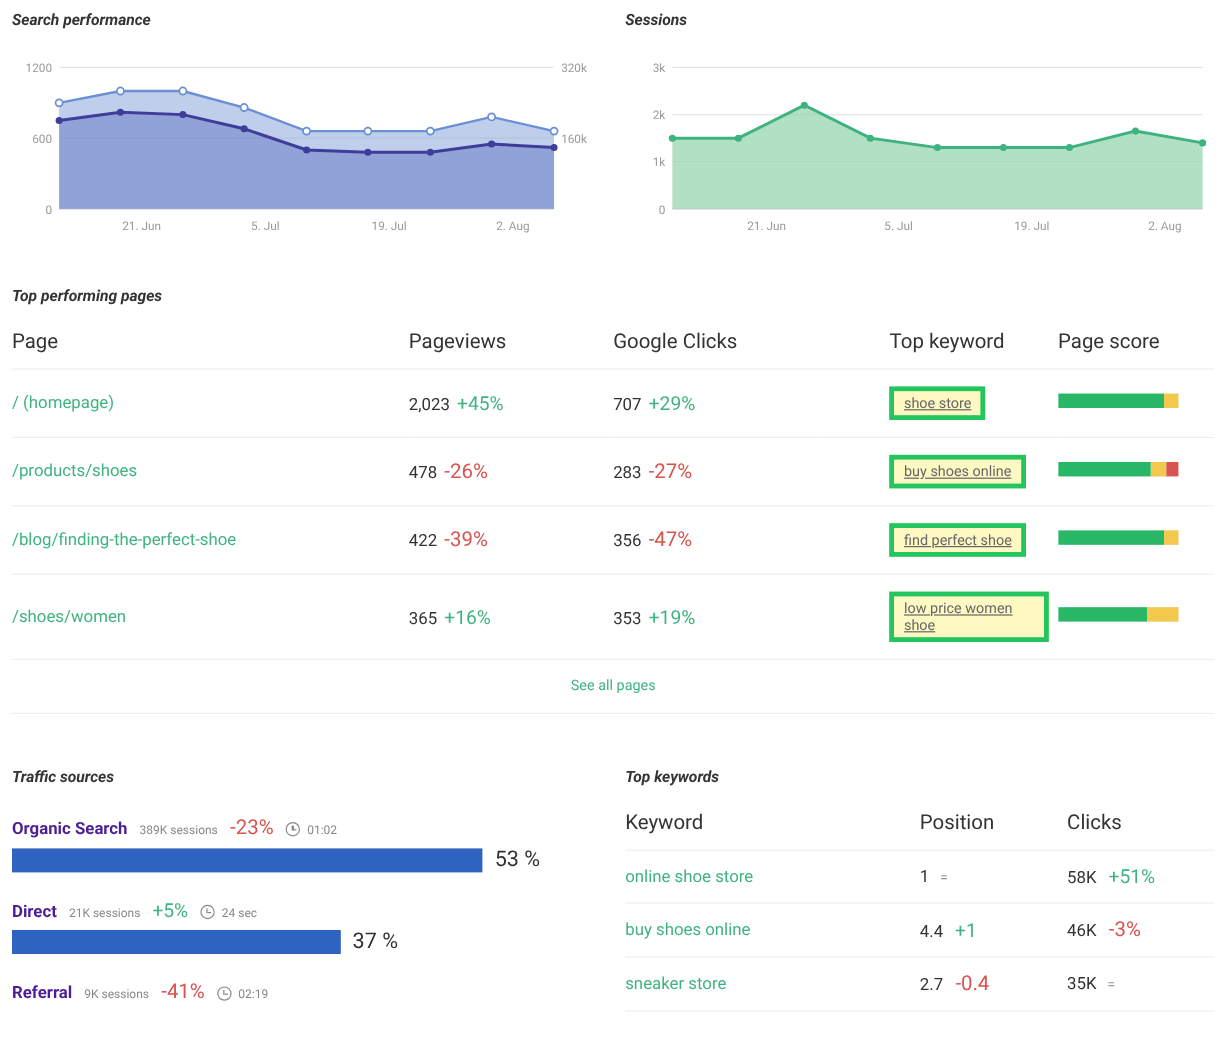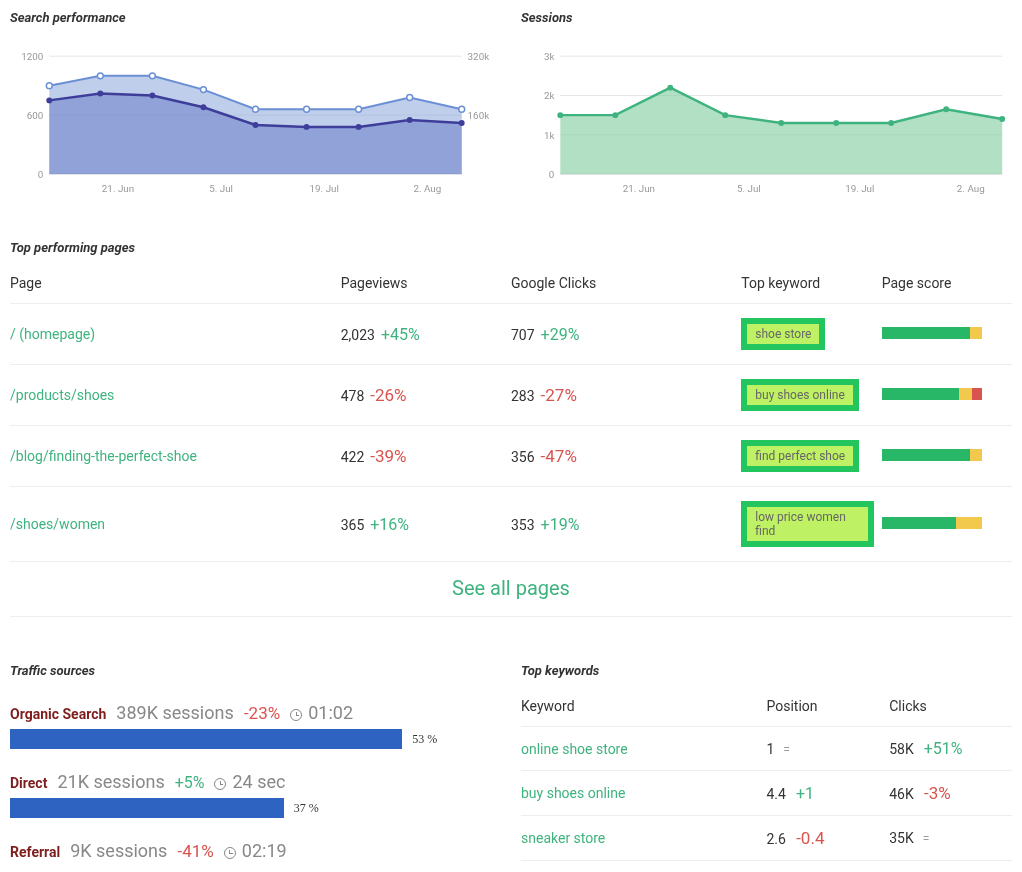--- a/index.html
+++ b/index.html
@@ -8,45 +8,45 @@
 .col { flex: 1; }
 .section-title { font-size: 13px; font-weight: 700; color: #333; margin: 10px 0 10px 0; font-style: italic; }
 .chart-box { position: relative; width: 100%; height: 175px; }
 svg.chart { width: 100%; height: 100%; display: block; }
 .tick-label { font-size: 10px; fill: #999; }
 .grid-line { stroke: #e6e6e6; stroke-width: 1; }
 .axis-line { stroke: #ccc; stroke-width: 1; }
 
 .table-section { margin-top: 30px; }
 table { width: 100%; border-collapse: collapse; }
-th { text-align: left; font-size: 14px; font-weight: 400; color: #333; padding: 10px 8px 12px 0; }
+th { text-align: left; font-size: 17px; font-weight: 400; color: #333; padding: 10px 8px 12px 0; }
 th.r, td.r { text-align: left; }
 td { font-size: 14px; padding: 14px 8px 14px 0; border-top: 1px solid #eee; margin-left: 19px; }
 a.page-link { color: #3fb37f; text-decoration: none; }
 .pct-up { color: #3fb37f; font-size: 16px; margin-left: 6px; }
 .pct-down { color: #d9534f; font-size: 17px; margin-left: 6px; }
 .pct-eq { color: #999; font-size: 12px; margin-left: 6px; }
-.kw-tag { display: inline-block; border: 6px solid #22c55e; font-size: 12px; padding: 3px 8px; color: #666; background: #bef264; }
+.kw-tag { display: inline-block; border: 4px solid #22c55e; font-size: 12px; padding: 3px 8px; color: #666; background: #fef9c3; text-decoration: underline; }
 .score-bar { width: 100px; height: 12px; background: #eee; display: inline-block; position: relative; }
 .score-green { position:absolute; top:0; left:0; height:100%; background:#28b766; }
 .score-yellow { position:absolute; top:0; height:100%; background:#f2c94c; }
 .score-red { position:absolute; top:0; right:0; height:100%; background:#d9534f; }
-.see-all { text-align:center; padding: 14px 0 16px 0; font-size:20px; border-top:1px solid #eee; border-bottom:1px solid #eee; }
+.see-all { text-align:center; padding: 14px 0 16px 0; font-size:12px; border-top:1px solid #eee; border-bottom:1px solid #eee; }
 .see-all a { color:#3fb37f; text-decoration:none; }
 
 .traffic-section { margin-top: 36px; }
 .traffic-row { margin-bottom: 22px; }
-.traffic-label { font-size: 14px; font-weight:700; color:#7f1d1d; }
-.traffic-sub { font-size: 18px; color:#888; margin-left: 10px; }
+.traffic-label { font-size: 14px; font-weight:700; color:#4c1d95; }
+.traffic-sub { font-size: 10px; color:#888; margin-left: 10px; }
 .clock { display:inline-block; width:12px; height:12px; border:1.3px solid #888; border-radius:50%; position:relative; vertical-align:-2px; margin-right:4px; margin-left:10px;}
 .clock::before { content:""; position:absolute; width:1.2px; height:4px; background:#888; top:1.5px; left:4.4px; }
 .clock::after { content:""; position:absolute; width:3px; height:1.2px; background:#888; top:5px; left:5px; }
 .bar-wrap { display:flex; align-items:center; margin-top:6px; }
 .bar { height:20px; background:#2f63c1; }
-.bar-pct { font-size:12px; margin-left:10px; color:#333;font-family:Liberation Serif, serif; }
+.bar-pct { font-size:18px; margin-left:10px; color:#333; }
 
 .kw-table td { padding: 12px 8px 12px 0; }
 .kw-table th { padding: 8px 8px 12px 0; }
 
 .num { color:#333; }
 </style>
 </head>
 <body>
 
 <div class="row">
@@ -170,21 +170,21 @@
           <td><a href="#" class="page-link">/blog/finding-the-perfect-shoe</a></td>
           <td class="r"><span class="num">422</span><span class="pct-down">-39%</span></td>
           <td class="r"><span class="num">356</span><span class="pct-down">-47%</span></td>
           <td style="padding-left:60px"><span class="kw-tag">find perfect shoe</span></td>
           <td><span class="score-bar"><span class="score-green" style="width:88%"></span><span class="score-yellow" style="left:88%;width:12%"></span></span></td>
         </tr>
         <tr>
           <td><a href="#" class="page-link">/shoes/women</a></td>
           <td class="r"><span class="num">365</span><span class="pct-up">+16%</span></td>
           <td class="r"><span class="num">353</span><span class="pct-up">+19%</span></td>
-          <td style="padding-left:60px"><span class="kw-tag">low price women find</span></td>
+          <td style="padding-left:60px"><span class="kw-tag">low price women shoe</span></td>
           <td><span class="score-bar"><span class="score-green" style="width:74%"></span><span class="score-yellow" style="left:74%;width:26%"></span></span></td>
         </tr>
       </tbody>
   </table>
   <div class="see-all"><a href="#">See all pages</a></div>
 </div>
 
 <div class="row traffic-section">
   <div class="col">
     <div class="section-title">Traffic sources</div>
@@ -229,21 +229,21 @@
             <td class="r"><span class="num">1</span><span class="pct-eq"> =</span></td>
             <td class="r"><span class="num">58K</span><span class="pct-up"> +51%</span></td>
           </tr>
           <tr>
             <td><a href="#" class="page-link">buy shoes online</a></td>
             <td class="r"><span class="num">4.4</span><span class="pct-up"> +1</span></td>
             <td class="r"><span class="num">46K</span><span class="pct-down"> -3%</span></td>
           </tr>
           <tr>
             <td><a href="#" class="page-link">sneaker store</a></td>
-            <td class="r"><span class="num">2.6</span><span class="pct-down"> -0.4</span></td>
+            <td class="r"><span class="num">2.7</span><span class="pct-down"> -0.4</span></td>
             <td class="r"><span class="num">35K</span><span class="pct-eq"> =</span></td>
           </tr>
           <tr>
             <td></td>
             <td class="r"></td>
             <td class="r"></td>
           </tr>
         </tbody>
     </table>
   </div>

